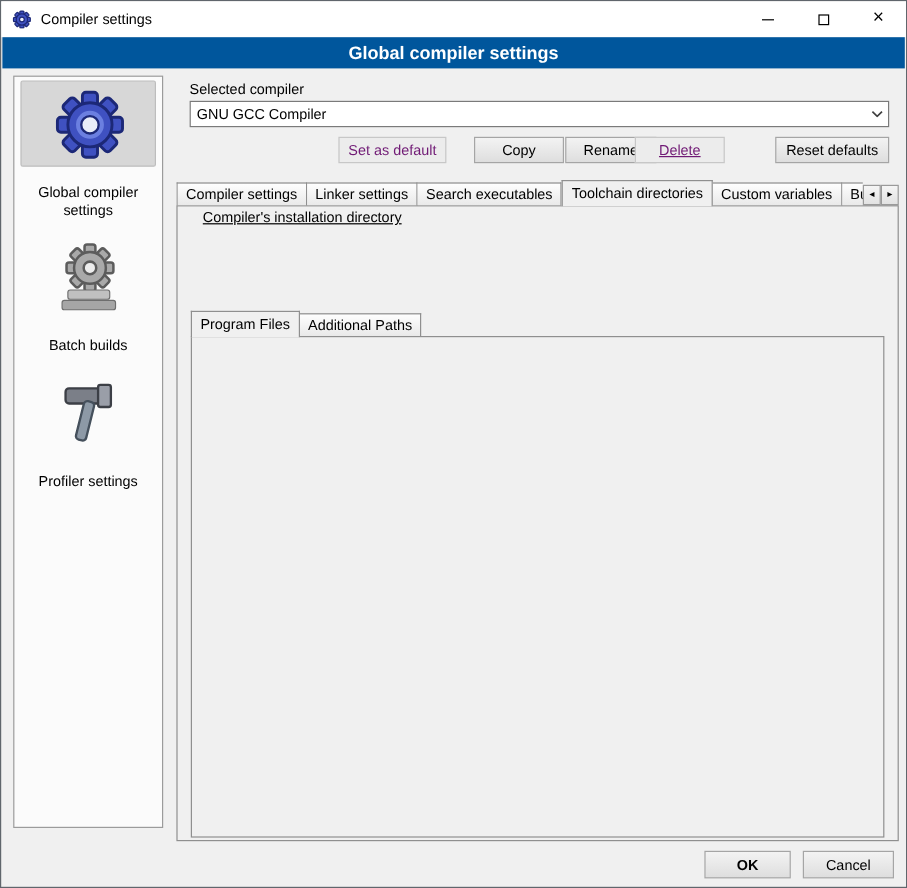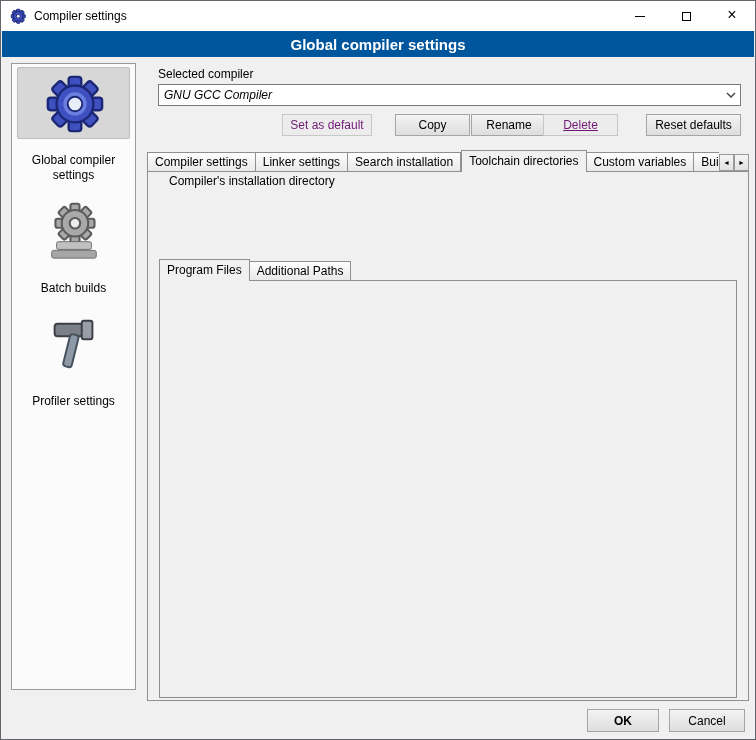--- a/index.html
+++ b/index.html
@@ -41,21 +41,21 @@
   
   .notebook-page{position:absolute;left:146px;top:170px;width:602px;height:530px;box-sizing:border-box;border:1px solid #8f8f8f;background:#f0f0f0;z-index:1;}
   .tabstrip{position:absolute;left:146px;top:149px;width:572px;height:22px;display:flex;align-items:flex-end;overflow:hidden;z-index:2;}
   .tab{height:19px;line-height:18px;margin-bottom:1px;padding:0 7px;background:linear-gradient(#fefefe,#e9e9e9);border:1px solid #8f8f8f;border-bottom:none;box-sizing:border-box;white-space:nowrap;cursor:default;}
   .tab + .tab{border-left:none;}
   .tab.active{height:22px;line-height:21px;margin-bottom:0;background:#f0f0f0;border-left:1px solid #8f8f8f;position:relative;z-index:3;}
   .tab-arrow{position:absolute;width:15px;height:17px;top:153px;box-sizing:border-box;background:linear-gradient(#f5f5f5,#e2e2e2);border:1px solid #9a9a9a;display:flex;align-items:center;justify-content:center;font-size:7px;z-index:4;cursor:default;}
 
   
   .groupbox{position:absolute;left:156px;top:180px;width:582px;height:70px;box-sizing:border-box;border:1px solid #b5b5b5;}
-  .group-label{position:absolute;left:164px;top:173px;background:#f0f0f0;padding:0 4px;z-index:2;}
+  .group-label{position:absolute;left:164px;top:173px;background:#f0f0f0;padding:0 4px;z-index:2;text-decoration:underline;}
   .dir-input{position:absolute;left:166px;top:206px;width:452px;height:21px;box-sizing:border-box;border:1px solid #0078d7;background:#fff;display:flex;align-items:center;padding-left:3px;}
   .dir-input .sel{background:#0078d7;color:#fff;padding:1px 1px;}
   .note{position:absolute;left:166px;top:231px;width:578px;color:#8b0000;white-space:nowrap;overflow:hidden;}
 
   
   .subtabstrip{position:absolute;left:158px;top:258px;width:300px;height:22px;display:flex;align-items:flex-end;z-index:2;}
   .subpanel{position:absolute;left:158px;top:279px;width:578px;height:418px;box-sizing:border-box;border:1px solid #8f8f8f;background:#f0f0f0;z-index:1;}
 
   
   .ok-cancel{position:absolute;}
@@ -143,39 +143,39 @@
           <g transform="rotate(14 29 40)">
             <rect x="24" y="22" width="9" height="34" rx="3" fill="#8d99a6" stroke="#45505c" stroke-width="2"></rect>
           </g>
         </svg>
       </div>
       <div class="side-label">Profiler settings</div>
     </div>
   </div>
 
   <div class="lbl" style="left:157px;top:66px;">Selected compiler</div>
-  <div class="combo" style="left:157px;top:83px;width:583px;font-style:italic;">
+  <div class="combo" style="left:157px;top:83px;width:583px;">
     <span class="val">GNU GCC Compiler</span>
     <span class="arrow">
       <svg class="chev" width="10" height="6">
           <polyline points="1,1 5,5 9,1" fill="none" stroke="#404040" stroke-width="1.4"></polyline>
         </svg>
     </span>
   </div>
 
   <div class="btn disabled" style="left:281px;top:113px;width:90px;">Set as default</div>
   <div class="btn" style="left:394px;top:113px;width:75px;">Copy</div>
   <div class="btn" style="left:470px;top:113px;width:76px;">Rename</div>
-  <div class="btn disabled" style="left:542px;top:113px;width:75px;text-decoration:underline;">Delete</div>
+  <div class="btn disabled" style="left:528px;top:113px;width:75px;text-decoration:underline;">Delete</div>
   <div class="btn" style="left:645px;top:113px;width:95px;">Reset defaults</div>
 
   <div class="tabstrip">
     <div class="tab">Compiler settings</div>
     <div class="tab">Linker settings</div>
-    <div class="tab">Search installation</div>
+    <div class="tab">Search executables</div>
     <div class="tab active">Toolchain directories</div>
     <div class="tab">Custom variables</div>
     <div class="tab">Buil</div>
   </div>
   <div class="tab-arrow" style="left:718px;">◄</div>
   <div class="tab-arrow" style="left:733px;">►</div>
 
   <div class="notebook-page"></div>
 
   <div class="groupbox"></div>

